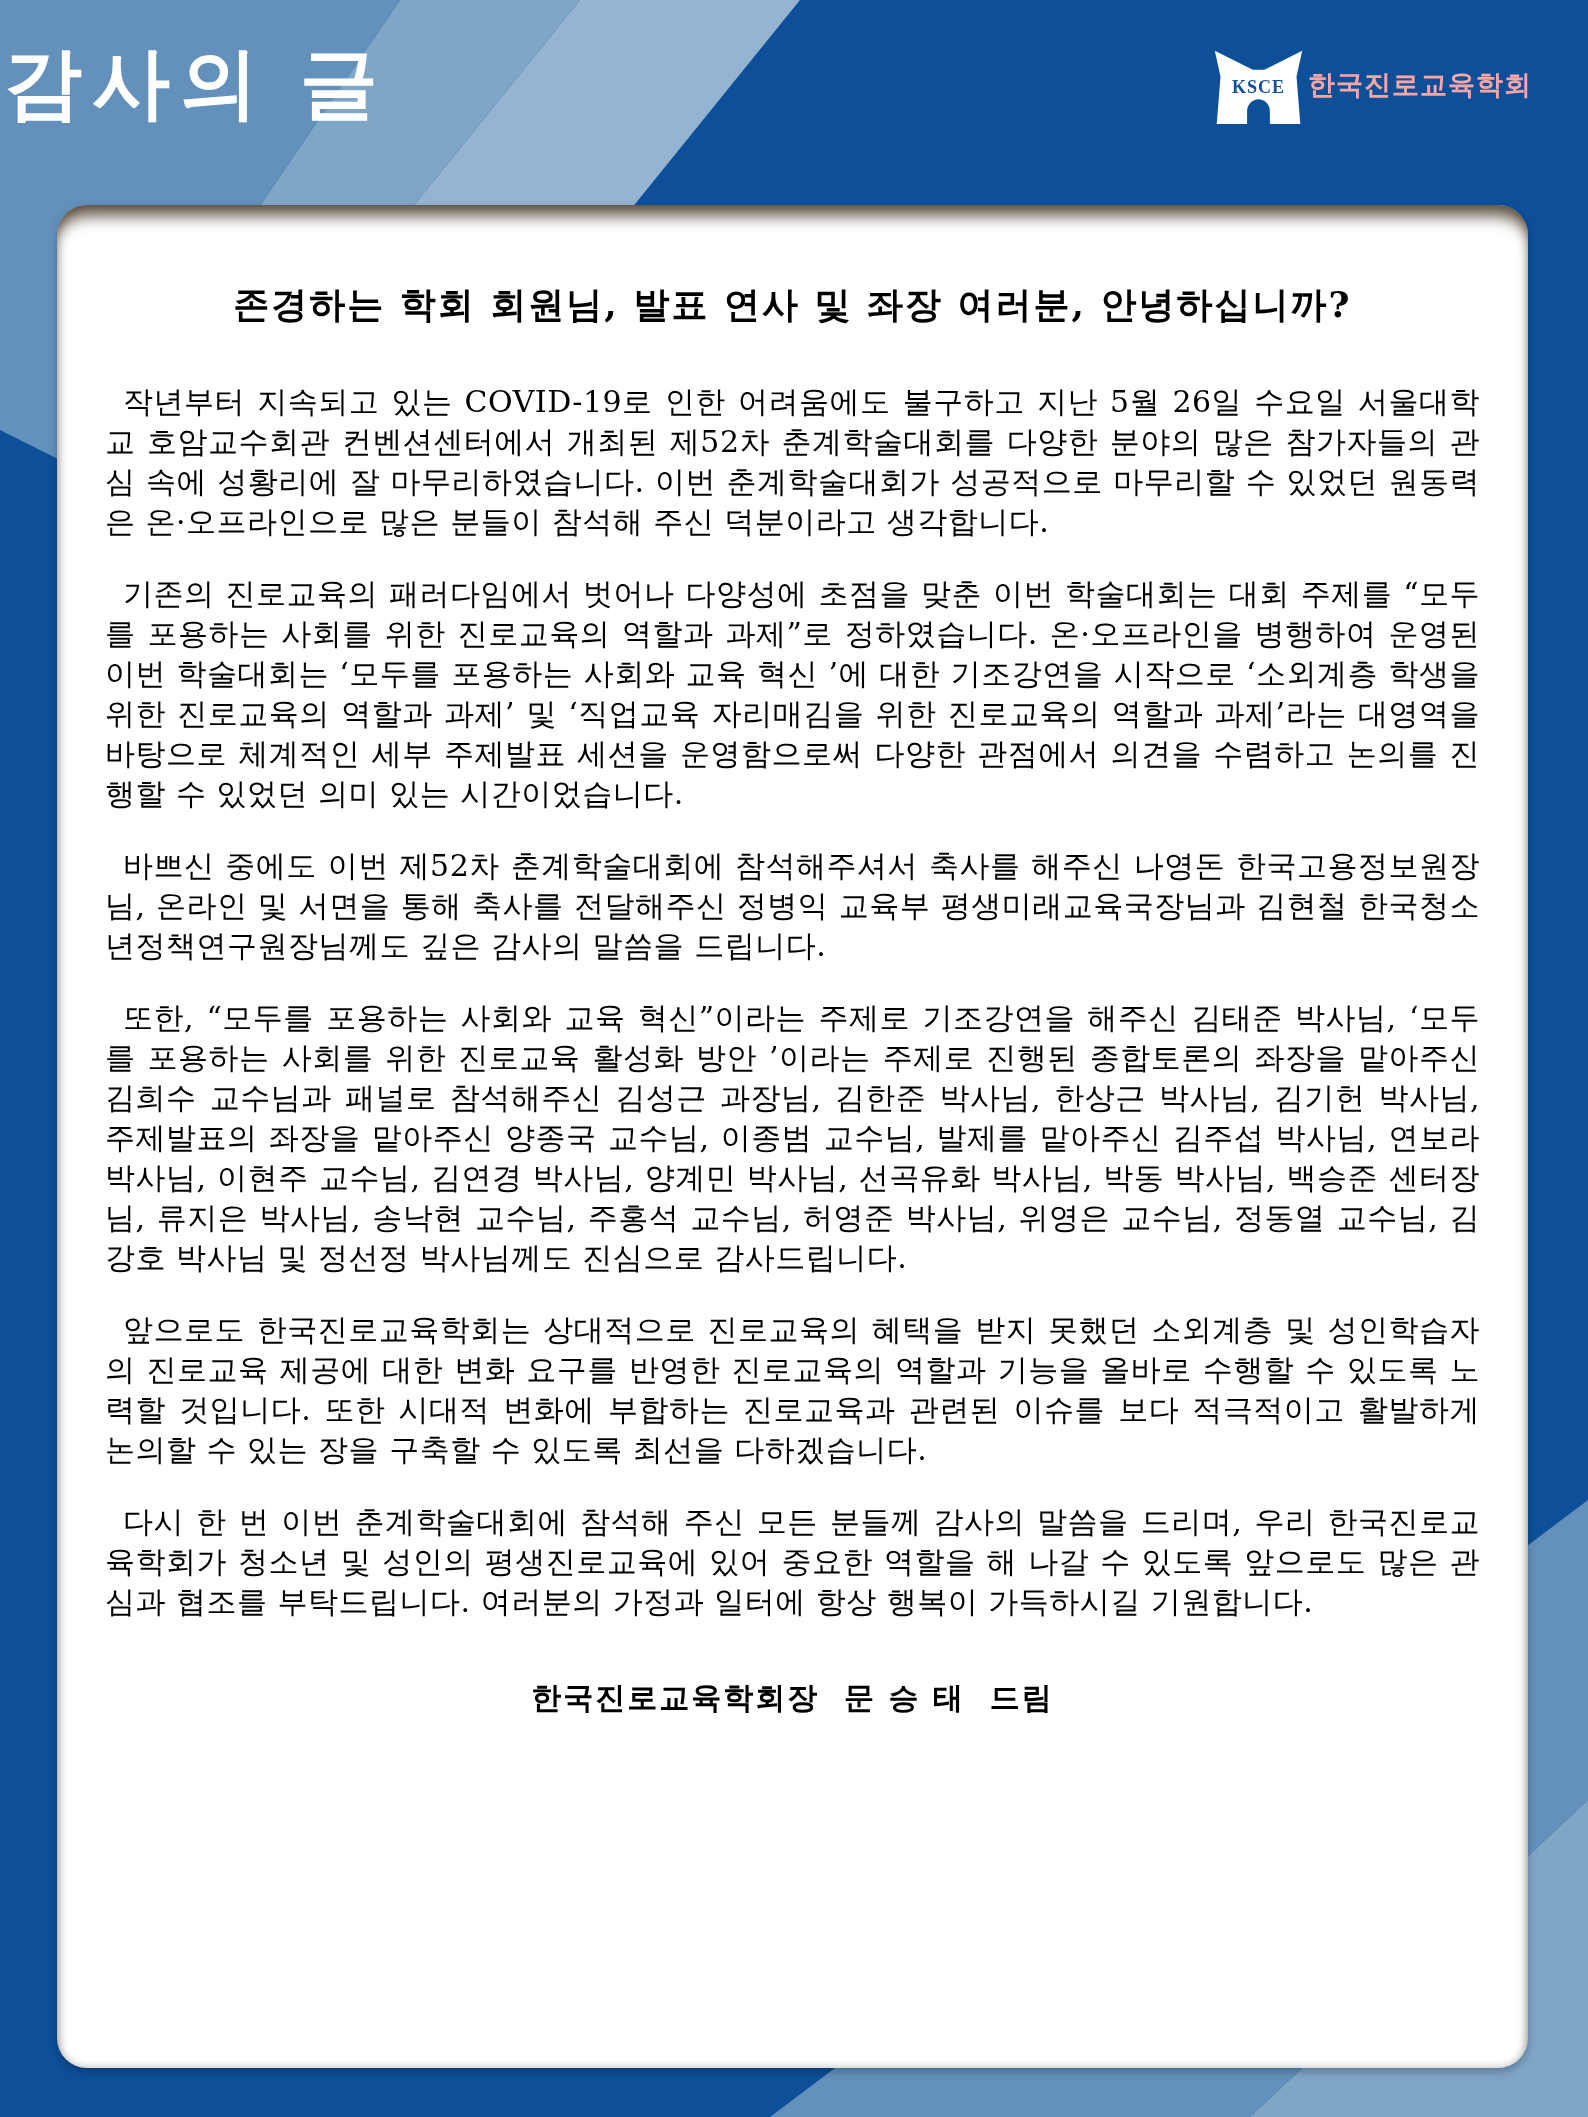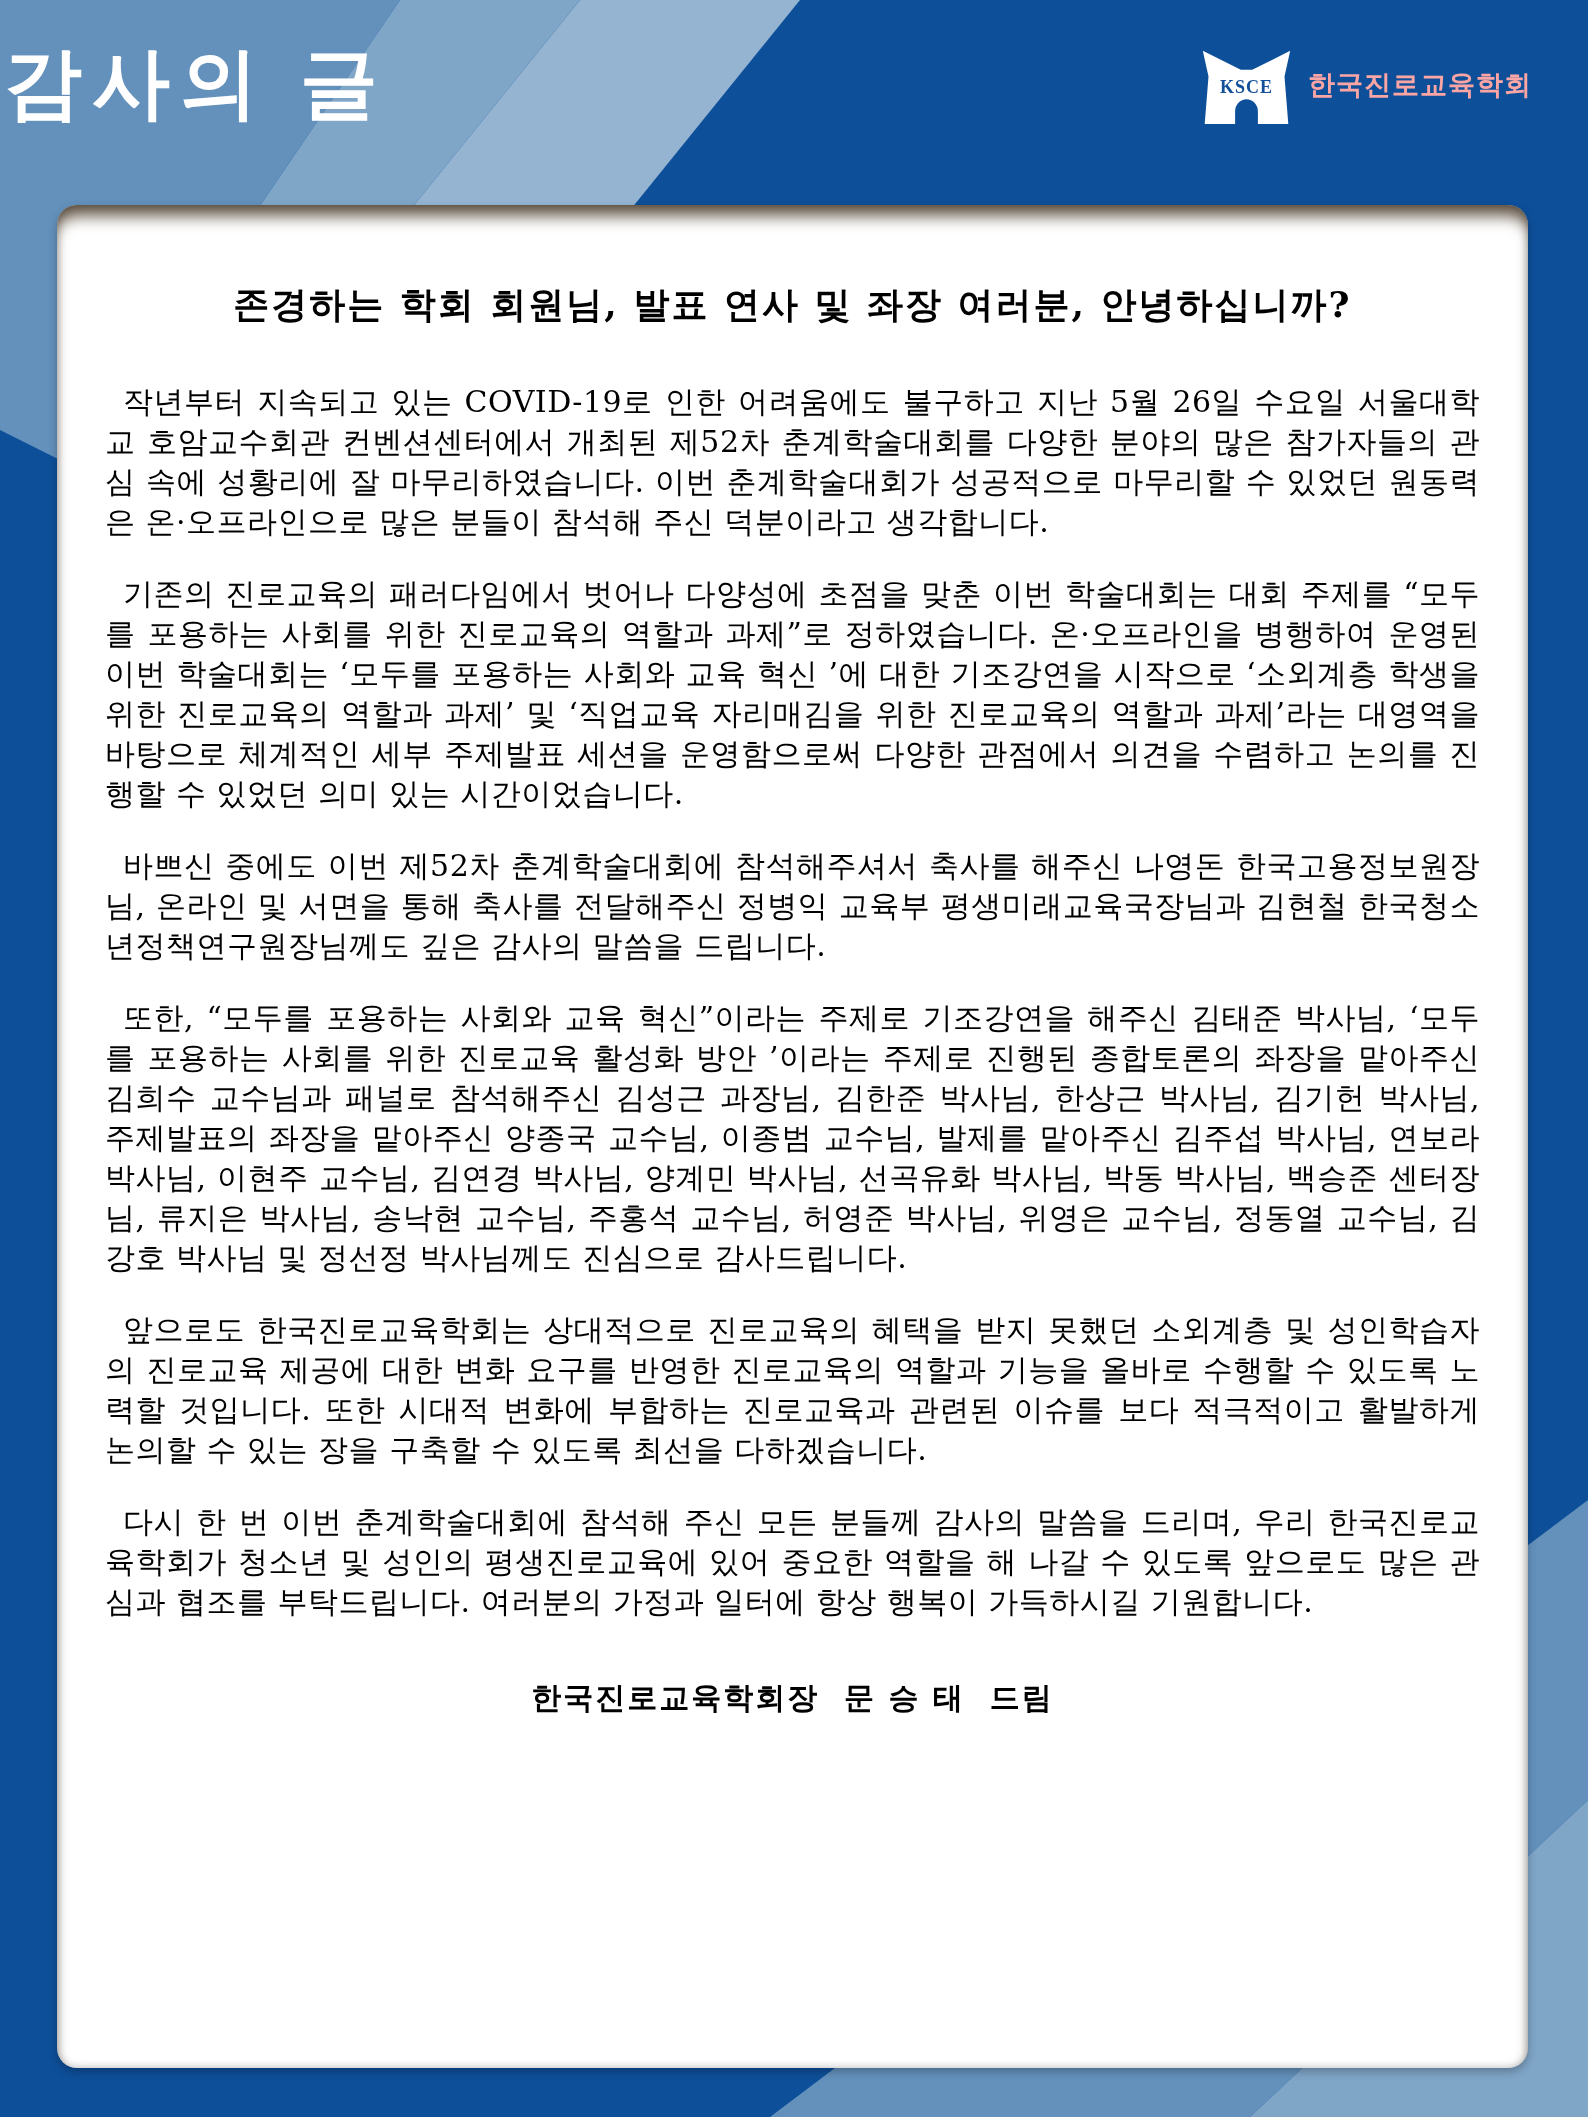--- a/index.html
+++ b/index.html
@@ -13,31 +13,31 @@
   .bg-decor{position:absolute;inset:0;z-index:0;}
   .page-title{
     position:absolute;top:28px;left:0;width:100%;
     text-align:left;z-index:1;
     font-size:78px;font-weight:bold;color:#ffffff;
     letter-spacing:10px;margin:4px;
     font-family:"Liberation Sans", sans-serif;
   }
   .logo-group{
     position:absolute;top:42px;right:56px;z-index:2;
-    display:flex;align-items:center;gap:14px;
+    display:flex;align-items:center;gap:2px;
   }
   .logo-mark{width:95px;height:86px;display:block;}
   .org-name{
     color:#fca5a5;font-size:27px;font-weight:bold;
     letter-spacing:1px;white-space:nowrap;
   }
   .card{
     position:absolute;left:57px;top:205px;z-index:1;
     width:1471px;height:1863px;
-    background:#ffffff;border-radius:20px;
+    background:#ffffff;border-radius:30px;
     box-shadow:
       inset 0 16px 15px -5px rgba(62,46,28,0.80),
       inset 0 0 9px rgba(0,0,0,0.30),
       0 4px 8px rgba(0,0,0,0.25);
     box-sizing:border-box;
     padding:76px 48px 0 48px;
   }
   .greeting{
     text-align:center;
     font-family:"DejaVu Serif","Liberation Serif",serif;

